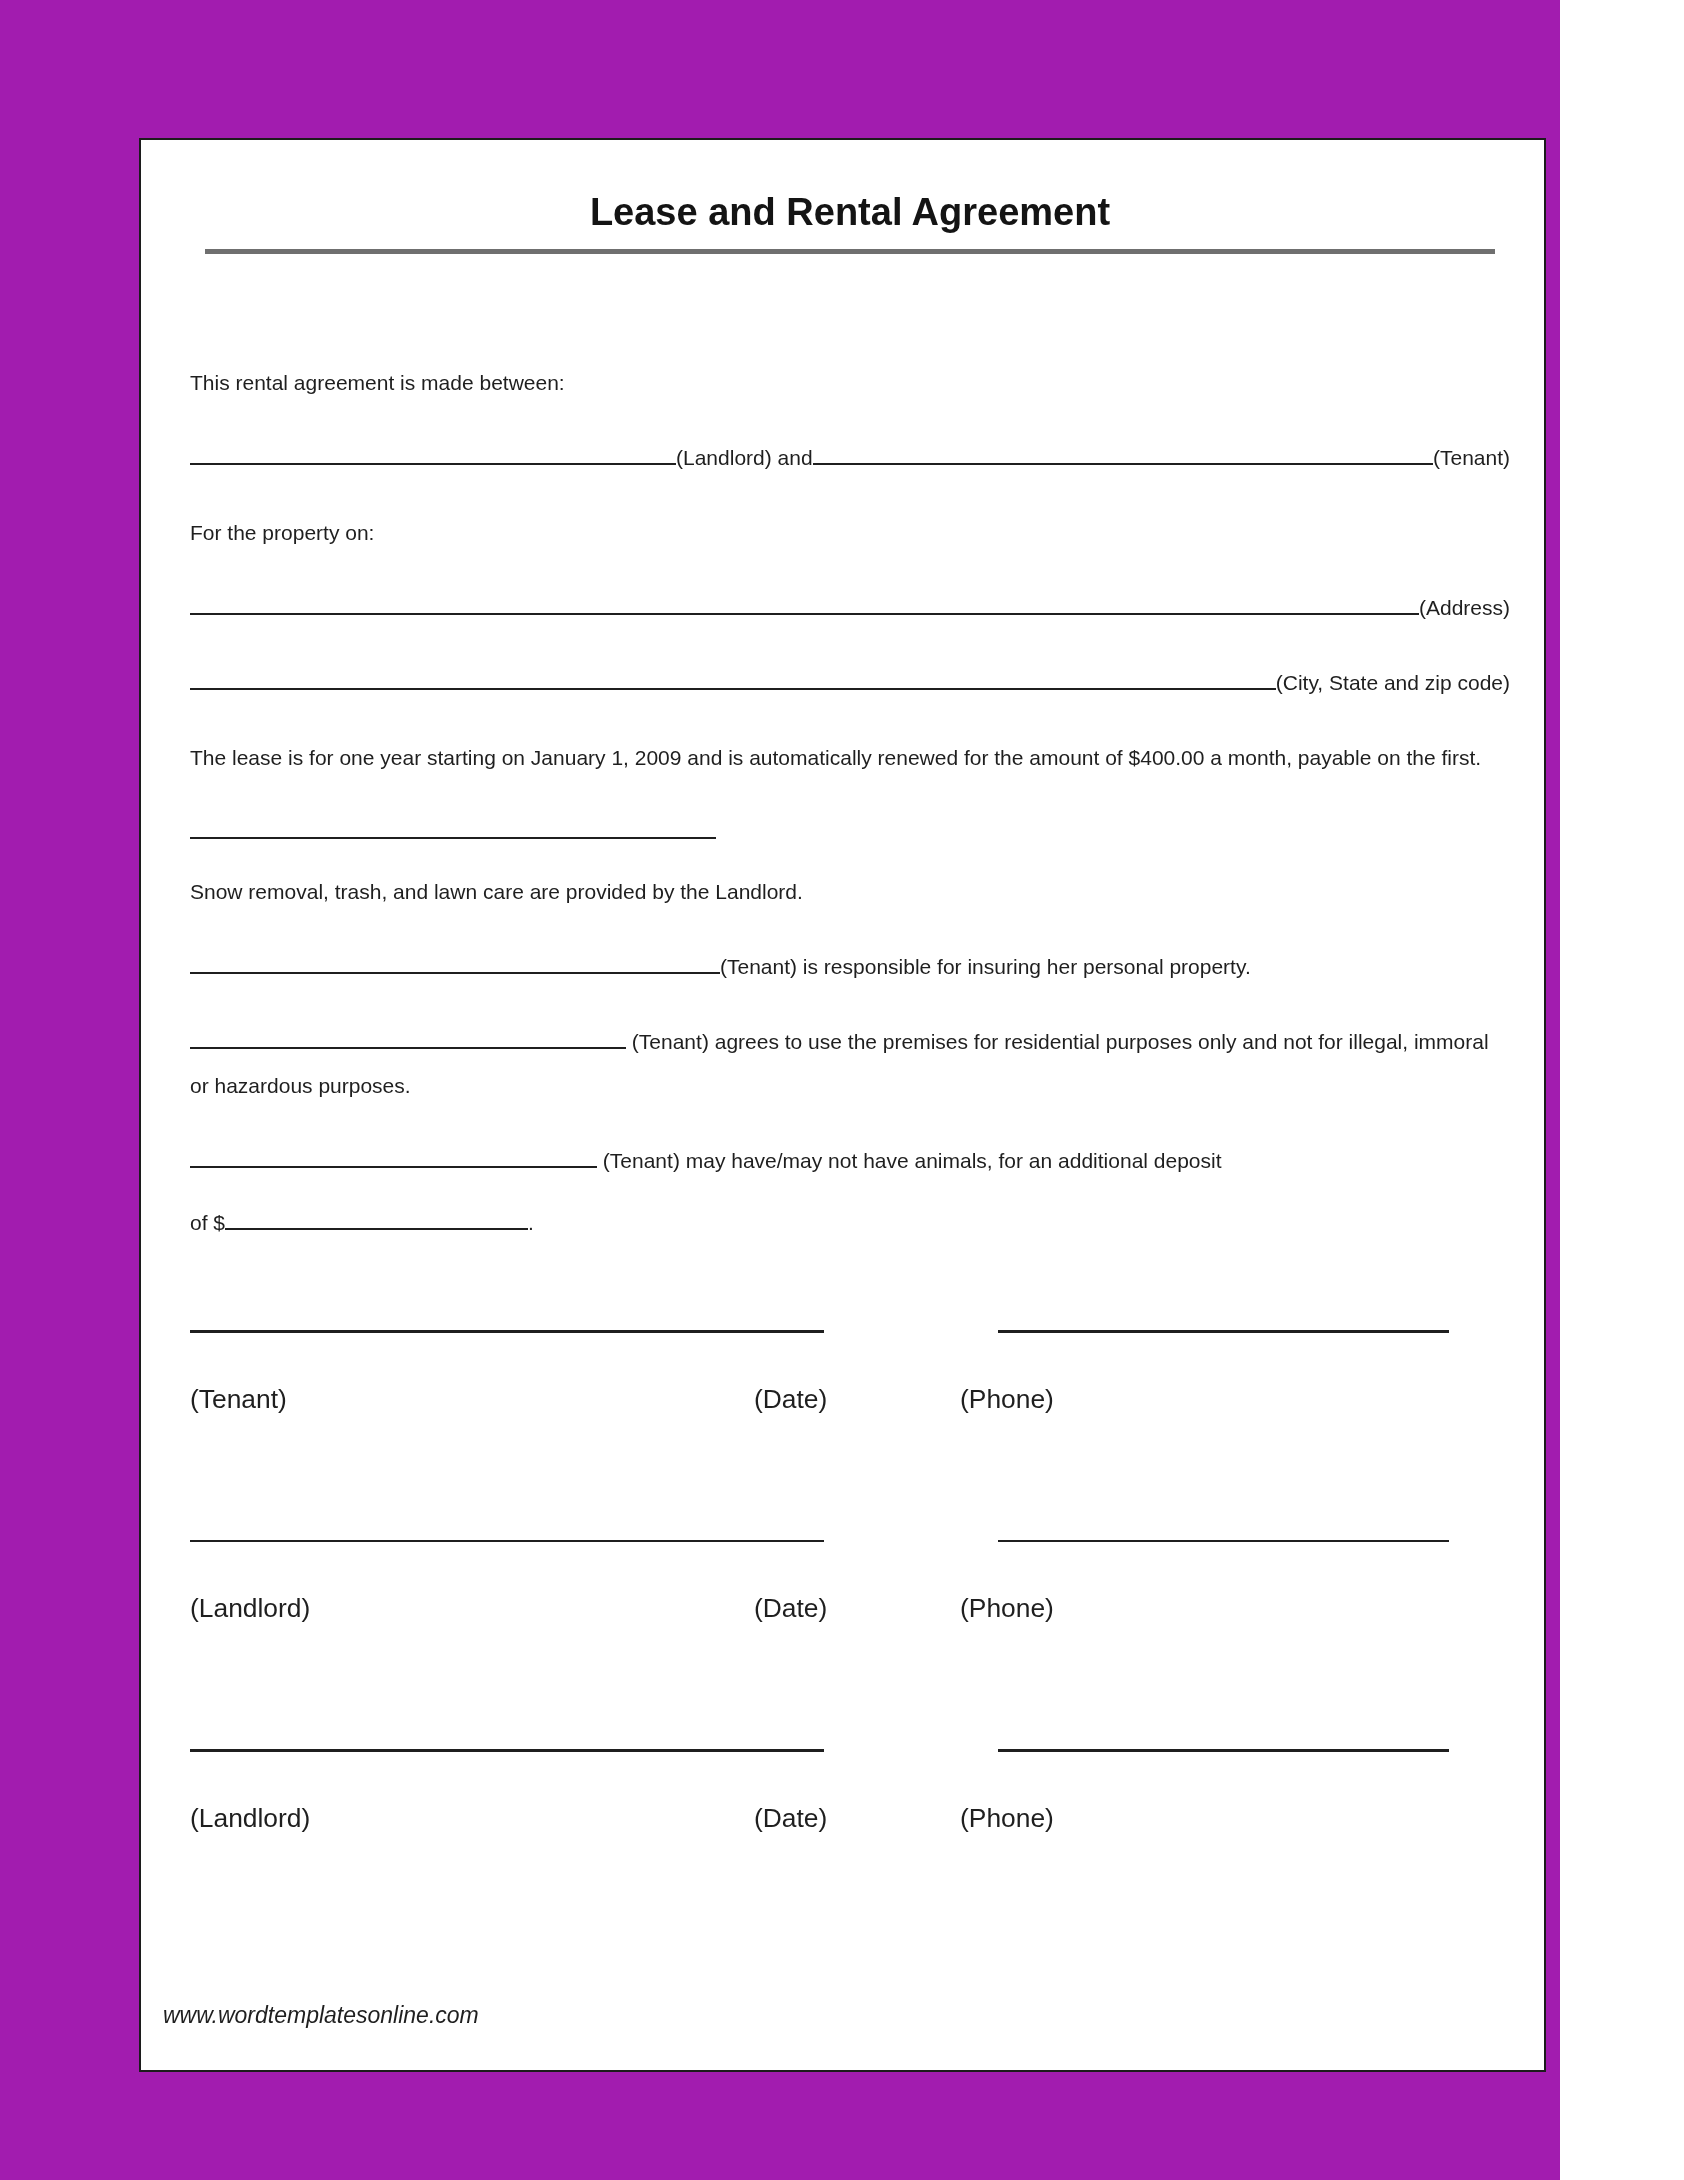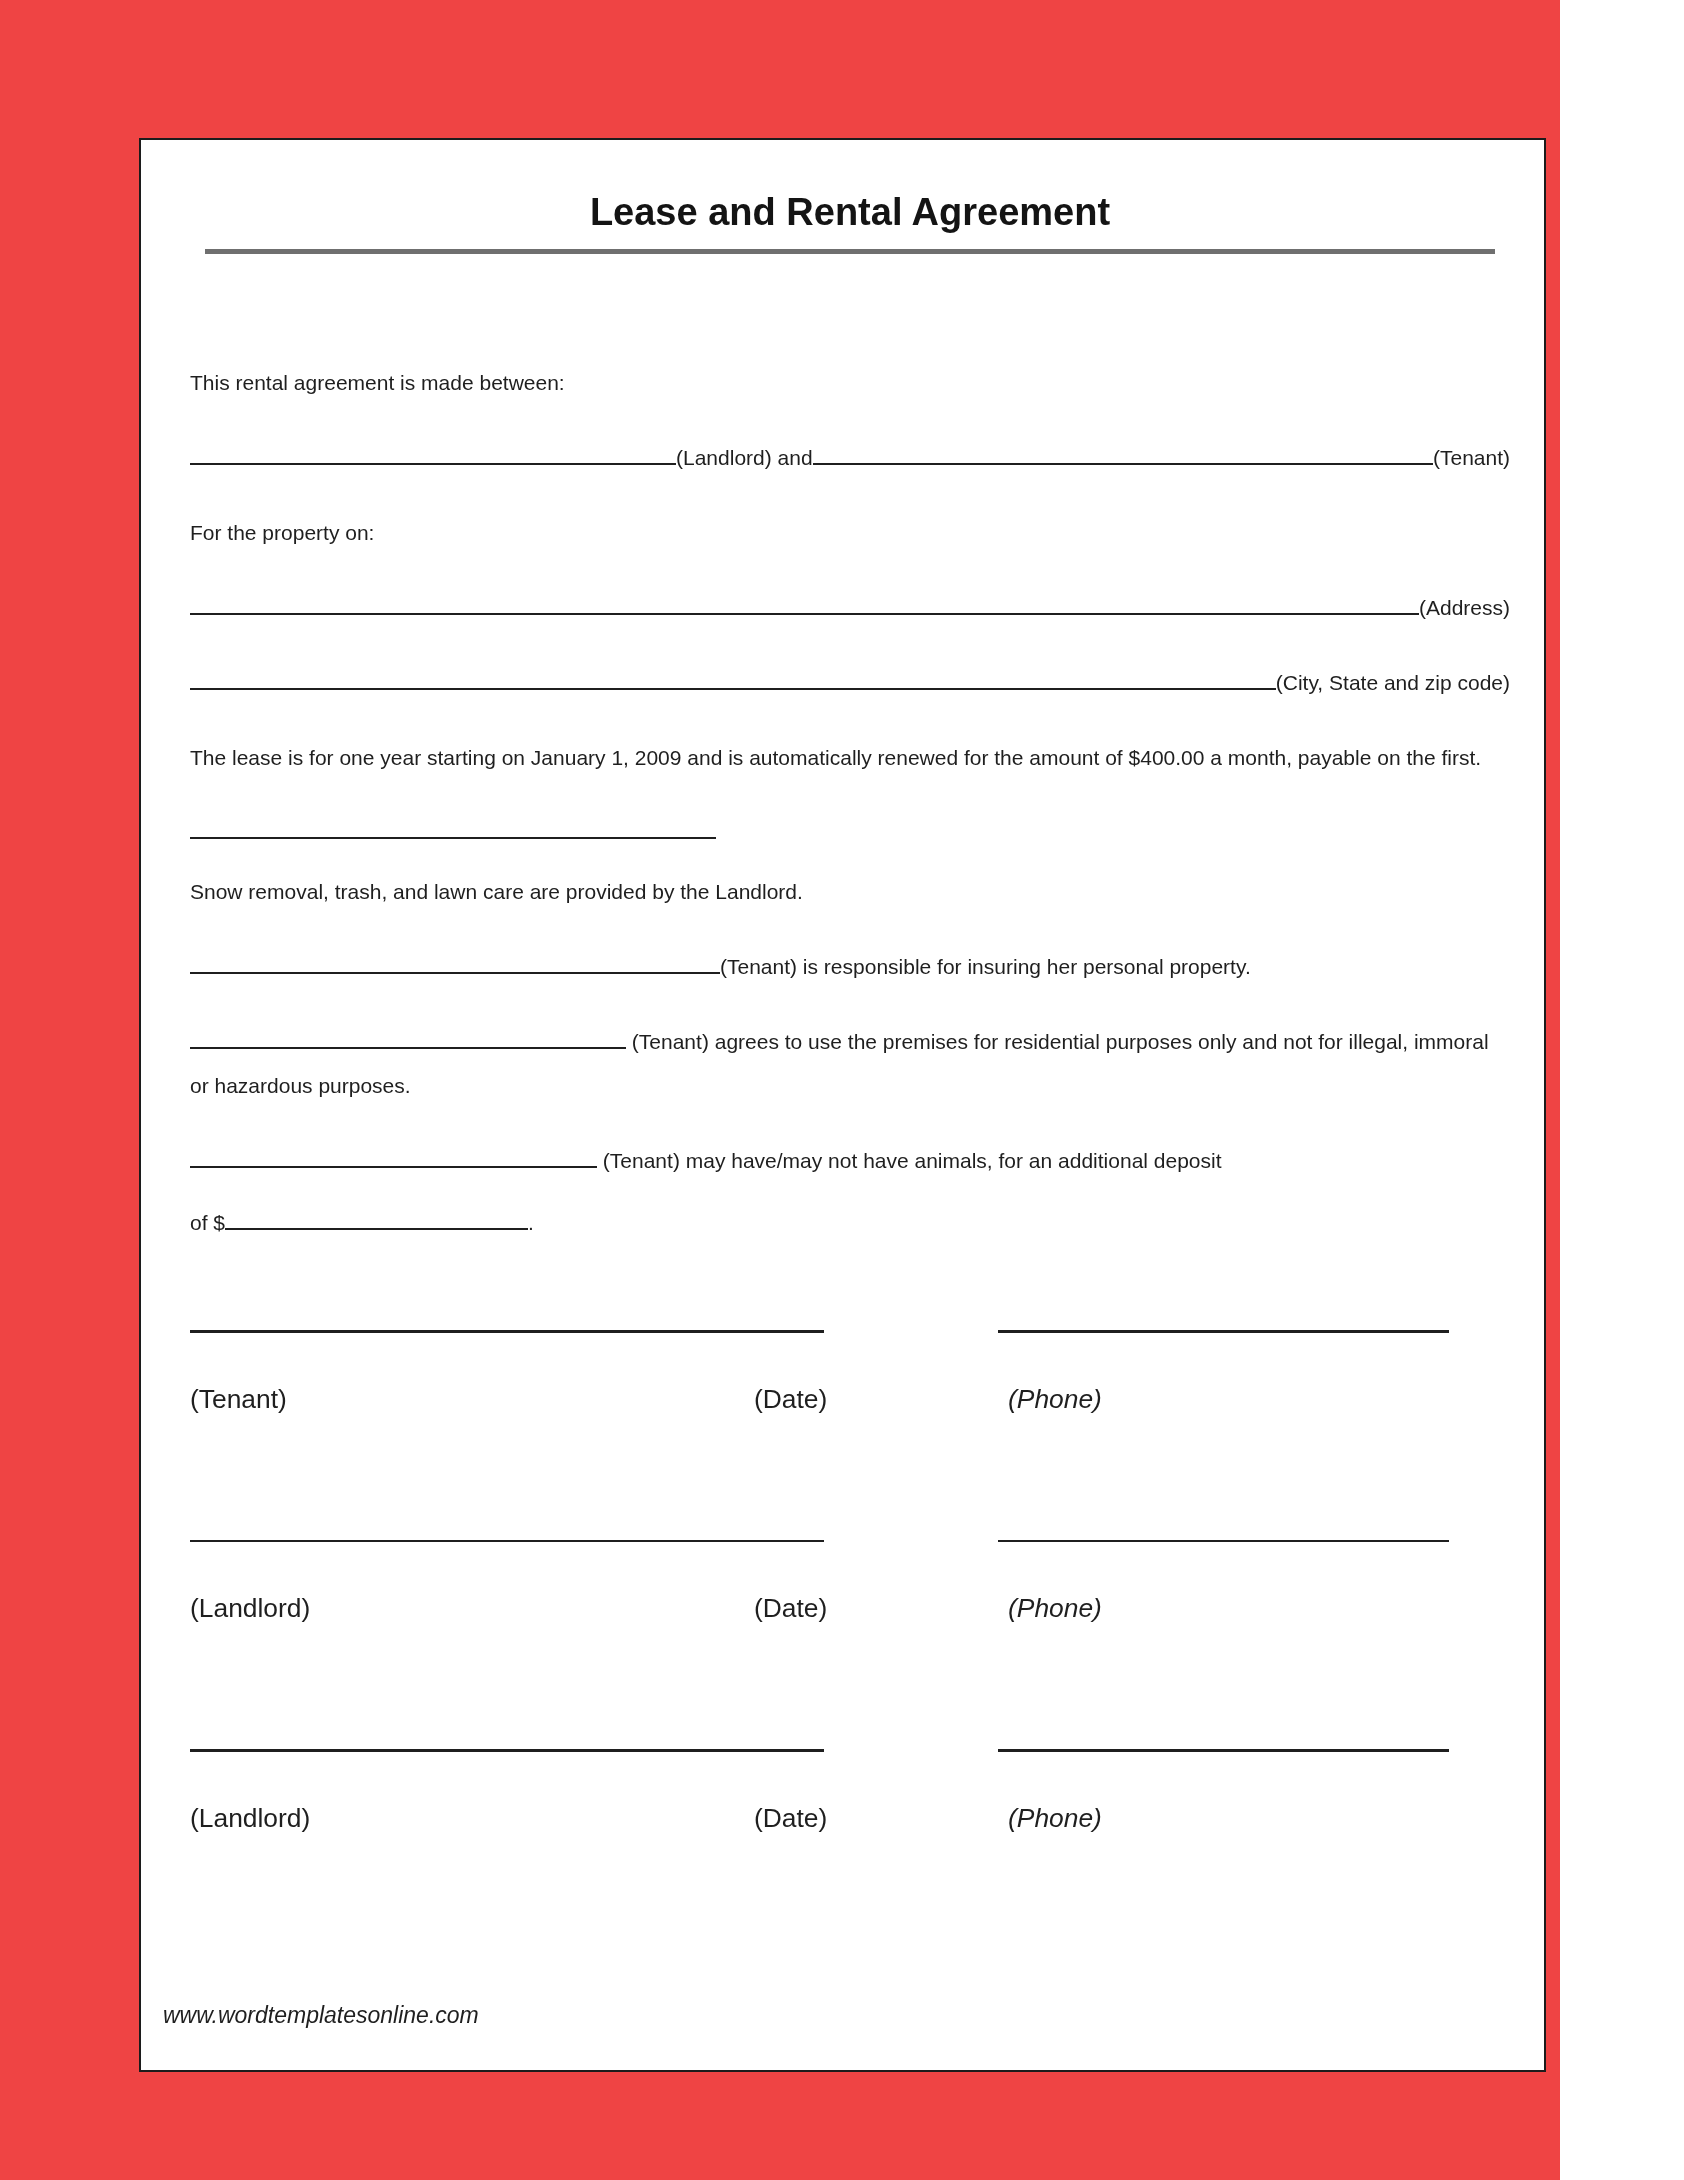--- a/index.html
+++ b/index.html
@@ -4,21 +4,21 @@
 <style>
   html, body {
     margin: 0;
     padding: 0;
     background: #ffffff;
   }
   .page {
     position: relative;
     width: 1560px;
     height: 2181px;
-    background: #ef4444;
+    background: #a21caf;
     font-family: "Liberation Sans", "DejaVu Sans", sans-serif;
     color: #1f1f1f;
   }
   .sheet {
     position: absolute;
     left: 139px;
     top: 138px;
     width: 1407px;
     height: 1934px;
     border: 2.6px solid #1c1c1c;
@@ -85,21 +85,21 @@
   .sig-line-2 { left: 808px; width: 451px; }
   .sig-labels {
     position: relative;
     height: 44px;
     margin-top: 44px;
     font-size: 26.4px;
     line-height: 44px;
   }
   .lab-party { position: absolute; left: 0; }
   .lab-date  { position: absolute; left: 564px; }
-  .lab-phone { position: absolute; left: 818px; font-style: italic; }
+  .lab-phone { position: absolute; left: 770px; }
   .footer {
     position: absolute;
     left: 22px;
     bottom: 41px;
     font-size: 23px;
     font-style: italic;
     color: #1f1f1f;
     text-align: right;
   }
 </style>

